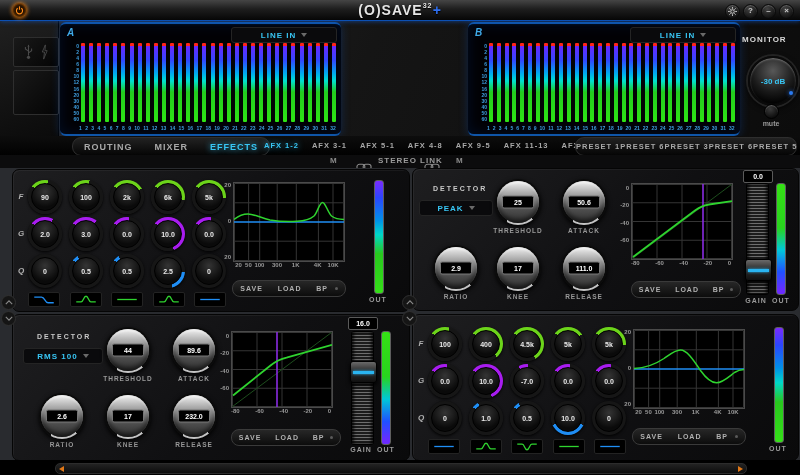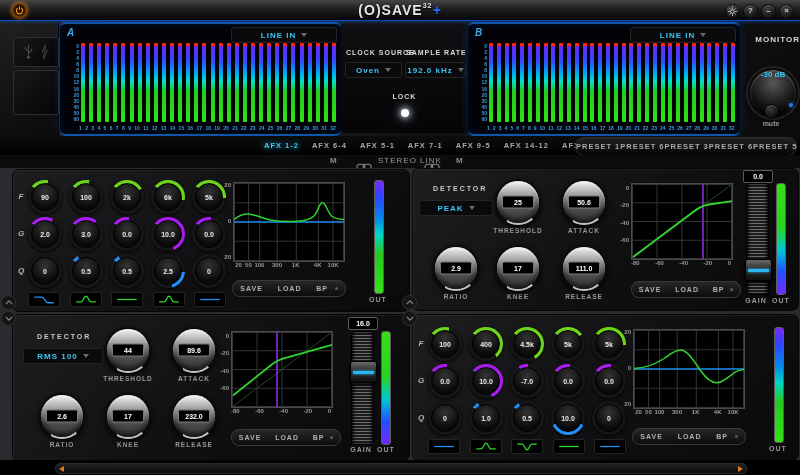--- a/index.html
+++ b/index.html
@@ -42,45 +42,45 @@
   .mbars i{width:4px;border-radius:1px;
     background:linear-gradient(180deg,#ff2418 0,#ff2418 3px,#6a28ff 3px,#3347ff 22%,#00a8f0 38%,#00e0d0 48%,#22cc1e 62%,#2ee414 100%);}
   .mnums{position:absolute;left:19px;right:5px;bottom:3px;display:flex;justify-content:space-between;
     font-size:5px;color:#3f9fe0;font-weight:bold;}
   .console{position:absolute;left:341px;top:3px;width:127px;height:110px;
     background:linear-gradient(180deg,#101012,#050506);border-radius:4px;}
   .clklbl{position:absolute;font-size:7px;color:#d8d8d8;font-weight:bold;letter-spacing:1px;}
   .lockled{position:absolute;left:50%;top:86px;width:8px;height:8px;margin-left:-4px;border-radius:50%;
     background:#fff;box-shadow:0 0 6px #fff,0 0 12px #aaccff;}
   .monitor{position:absolute;left:742px;top:0;width:58px;height:116px;}
-  .monlbl{position:absolute;left:0;right:0;top:15px;text-align:right;font-size:8px;font-weight:bold;
+  .monlbl{position:absolute;left:0;right:0;top:15px;text-align:left;font-size:8px;font-weight:bold;
     color:#d8d8d8;letter-spacing:1px;}
-  .monknob{position:absolute;left:6px;top:48px;width:46px;height:46px;border-radius:50%;
+  .monknob{position:absolute;left:6px;top:36px;width:46px;height:46px;border-radius:50%;
     background:radial-gradient(circle at 50% 28%,#585858,#1a1a1a 52%,#000 82%);
     border:2px solid #0a0a0a;box-shadow:0 0 0 2px #232323,0 2px 6px #000,inset 0 1px 2px rgba(255,255,255,.35);
-    display:flex;justify-content:center;}
+    display:flex;align-items:center;justify-content:center;}
   .monknob span{color:#38c6f4;font-size:8px;font-weight:bold;}
   .monknob::after{content:'';position:absolute;right:3px;bottom:9px;width:4px;height:4px;border-radius:50%;
     background:#2b7af0;box-shadow:0 0 4px #2b7af0;}
   .mute{position:absolute;left:22px;top:84px;width:13px;height:13px;border-radius:50%;
     background:radial-gradient(circle at 40% 30%,#3c3c3c,#0d0d0d 75%);border:1px solid #000;
     box-shadow:inset 0 1px 1px rgba(255,255,255,.25);}
   .mutelbl{position:absolute;left:0;right:0;top:100px;text-align:center;font-size:7px;color:#9a9a9a;font-weight:bold;}
   
   .tabsrow{position:absolute;left:0;top:136px;width:800px;height:19px;background:linear-gradient(180deg,#0d0d0d,#010101);}
   .pill{position:absolute;top:1px;height:17px;border-radius:9px;background:linear-gradient(180deg,#222,#050505);
     border:1px solid #2e2e2e;display:flex;align-items:center;justify-content:space-around;}
   .afxrow{position:absolute;left:264px;top:1px;height:17px;display:flex;align-items:center;gap:13px;}
   .tab{color:#a8a8a8;font-weight:bold;letter-spacing:1px;cursor:default;white-space:nowrap;}
   .mainpill .tab{font-size:9px;}
   .afxrow .tab,.presetpill .tab{font-size:7.5px;}
   .tab.on{color:#38c6f4;text-shadow:0 0 6px rgba(56,198,244,.9);}
   .linkrow{position:absolute;left:0;top:155px;width:800px;height:13px;background:#0c0c0d;}
   .mbtn{position:absolute;top:1px;font-size:8px;font-weight:bold;color:#8a8a8a;}
-  .linklbl{position:absolute;top:1px;font-size:8px;font-weight:normal;color:#9a9a9a;letter-spacing:1px;}
+  .linklbl{position:absolute;top:1px;font-size:8px;font-weight:bold;color:#9a9a9a;letter-spacing:1px;}
   .chain{position:absolute;top:2px;}
   
   .fx{position:absolute;left:0;top:168px;width:800px;height:292px;background:#292b2f;}
   .panel{position:absolute;background:linear-gradient(135deg,#1e1e20 0%,#101012 55%,#0a0a0b);
     border:1px solid #050505;border-radius:7px;box-shadow:inset 1px 1px 0 rgba(255,255,255,.05);}
   .rl{position:absolute;left:3px;width:10px;height:34px;line-height:34px;text-align:center;
     font-size:8px;font-weight:bold;font-style:italic;color:#b0b0b0;}
   .krow{position:absolute;left:15px;width:198px;display:flex;gap:7px;}
   .ek{width:34px;height:34px;border-radius:50%;position:relative;box-shadow:0 1px 3px #000;}
   .ekin{position:absolute;inset:3px;border-radius:50%;border:1px solid #000;
@@ -282,34 +282,20 @@
           <span>26</span>
           <span>27</span>
           <span>28</span>
           <span>29</span>
           <span>30</span>
           <span>31</span>
           <span>32</span>
         </div>
     </div>
 
-    <div class="console">
-      <span class="clklbl" style="left:5px;top:26px">CLOCK SOURCE</span>
-      <span class="clklbl" style="left:65px;top:26px">SAMPLE RATE</span>
-      <div class="dd" style="left:4px;top:39px;width:55px">
-        <span>Oven</span>
-          <i class="caret"></i>
-      </div>
-      <div class="dd" style="left:64px;top:39px;width:59px">
-        <span>192.0 kHz</span>
-          <i class="caret"></i>
-      </div>
-      <span class="clklbl" style="left:0;right:0;top:70px;text-align:center">LOCK</span>
-      <div class="lockled"></div>
-    </div>
 
     <div class="mpanel" style="left:468px;top:2px;width:272px;height:110px">
       <span class="mhead">B</span>
       <div class="dd" style="right:4px;top:3px;width:104px">
         <span>LINE IN</span>
           <i class="caret"></i>
       </div>
       <div class="mbody">
         <div class="mscale">
             <span>0</span>
@@ -401,27 +387,32 @@
       <div class="monlbl">MONITOR</div>
       <div class="monknob">
           <span>-30 dB</span>
         </div>
       <div class="mute"></div>
       <div class="mutelbl">mute</div>
     </div>
   </div>
 
   <div class="tabsrow">
+    <div class="pill mainpill" style="left:72px;width:196px">
+        <span class="tab">ROUTING</span>
+        <span class="tab">MIXER</span>
+        <span class="tab on">EFFECTS</span>
+      </div>
     <div class="afxrow">
         <span class="tab on">AFX 1-2</span>
-        <span class="tab">AFX 6-4</span>
+        <span class="tab">AFX 3-1</span>
         <span class="tab">AFX 5-1</span>
-        <span class="tab">AFX 7-1</span>
+        <span class="tab">AFX 4-8</span>
         <span class="tab">AFX 9-5</span>
-        <span class="tab">AFX 14-12</span>
+        <span class="tab">AFX 11-13</span>
         <span class="tab">AFX 13-14</span>
         <span class="tab">AFX 15-16</span>
       </div>
     <div class="pill presetpill" style="left:575px;width:220px">
         <span class="tab">PRESET 1</span>
         <span class="tab">PRESET 6</span>
         <span class="tab">PRESET 3</span>
         <span class="tab">PRESET 6</span>
         <span class="tab">PRESET 5</span>
       </div>

